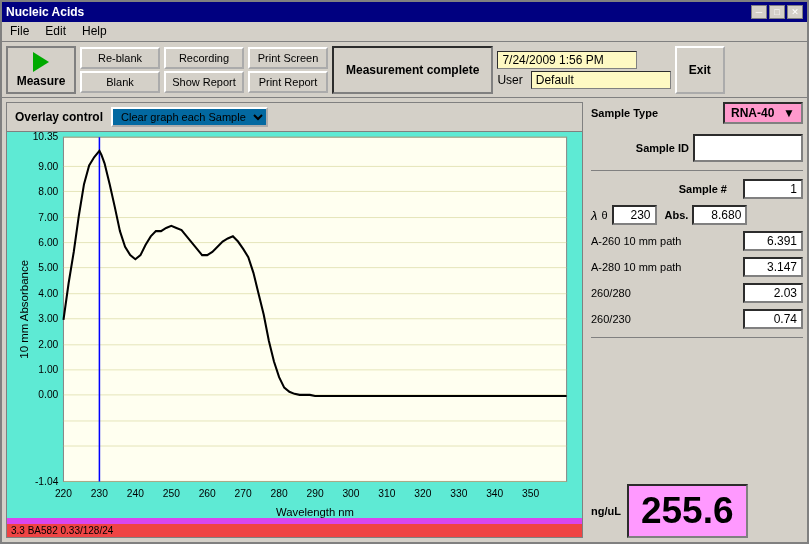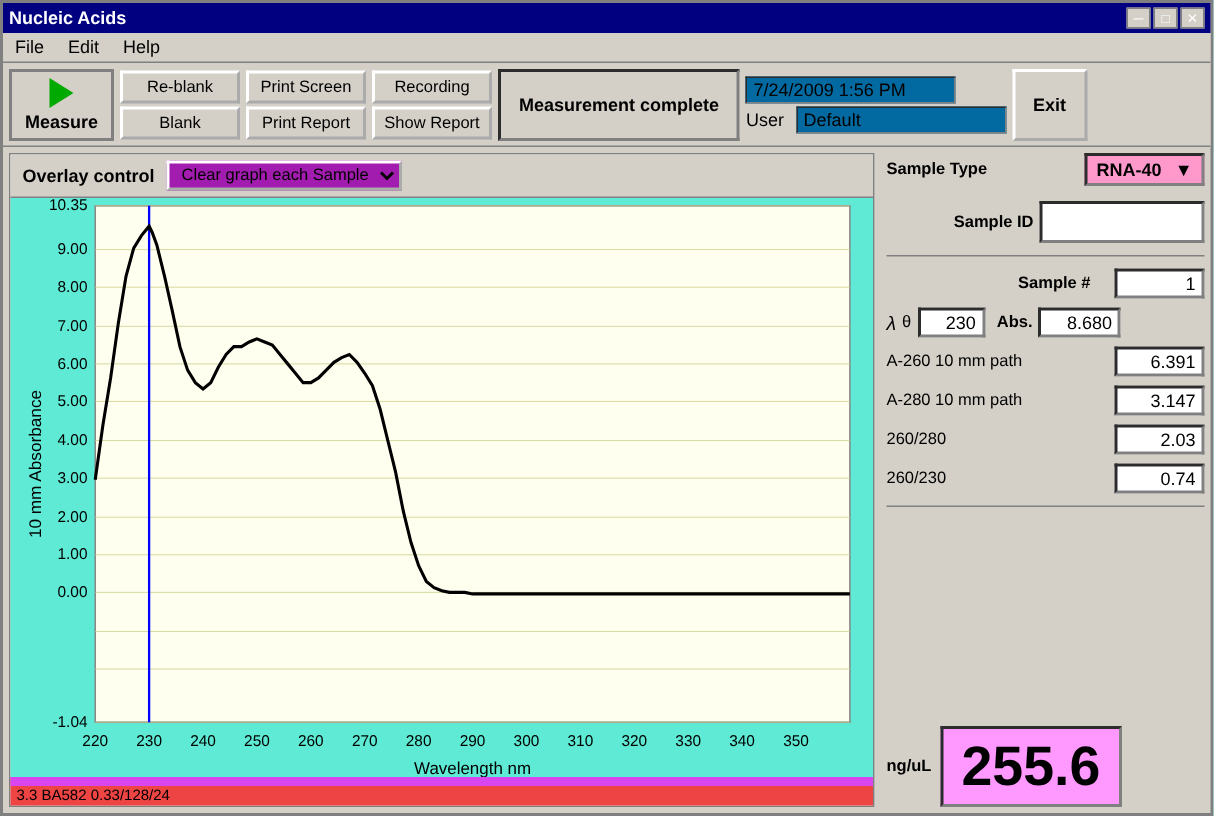--- a/index.html
+++ b/index.html
@@ -128,21 +128,21 @@
       flex-direction: column;
       gap: 2px;
       font-size: 12px;
     }
     .datetime-row {
       display: flex;
       gap: 8px;
       align-items: center;
     }
     .datetime-field {
-      background: #0369a1;
+      background: #fef9c3;
       border: 1px inset #808080;
       padding: 1px 4px;
       font-size: 12px;
       width: 140px;
     }
     .exit-btn {
       background: #d4d0c8;
       border: 2px outset #ffffff;
       padding: 4px 12px;
       font-size: 12px;
@@ -168,21 +168,21 @@
       display: flex;
       align-items: center;
       padding: 4px 8px;
       background: #d4d0c8;
       gap: 8px;
       font-size: 12px;
       font-weight: bold;
       border-bottom: 1px solid #808080;
     }
     .overlay-select {
-      background: #a21caf;
+      background: #0369a1;
       border: 2px outset #ffffff;
       font-size: 11px;
       padding: 1px 4px;
       cursor: pointer;
     }
     .chart-container {
       flex: 1;
       position: relative;
       background: #5eead4;
       overflow: hidden;
@@ -325,27 +325,27 @@
       <div class="green-arrow"></div>
       <span>Measure</span>
     </div>
 
     <div class="btn-group">
       <button class="toolbar-btn">Re-blank</button>
       <button class="toolbar-btn">Blank</button>
     </div>
 
     <div class="btn-group">
+      <button class="toolbar-btn">Recording</button>
+      <button class="toolbar-btn">Show Report</button>
+    </div>
+
+    <div class="btn-group">
       <button class="toolbar-btn">Print Screen</button>
       <button class="toolbar-btn">Print Report</button>
-    </div>
-
-    <div class="btn-group">
-      <button class="toolbar-btn">Recording</button>
-      <button class="toolbar-btn">Show Report</button>
     </div>
 
     <div class="measurement-box">
       <span>Measurement complete</span>
     </div>
 
     <div class="datetime-section">
       <div class="datetime-row">
         <div class="datetime-field">7/24/2009  1:56 PM</div>
       </div>

